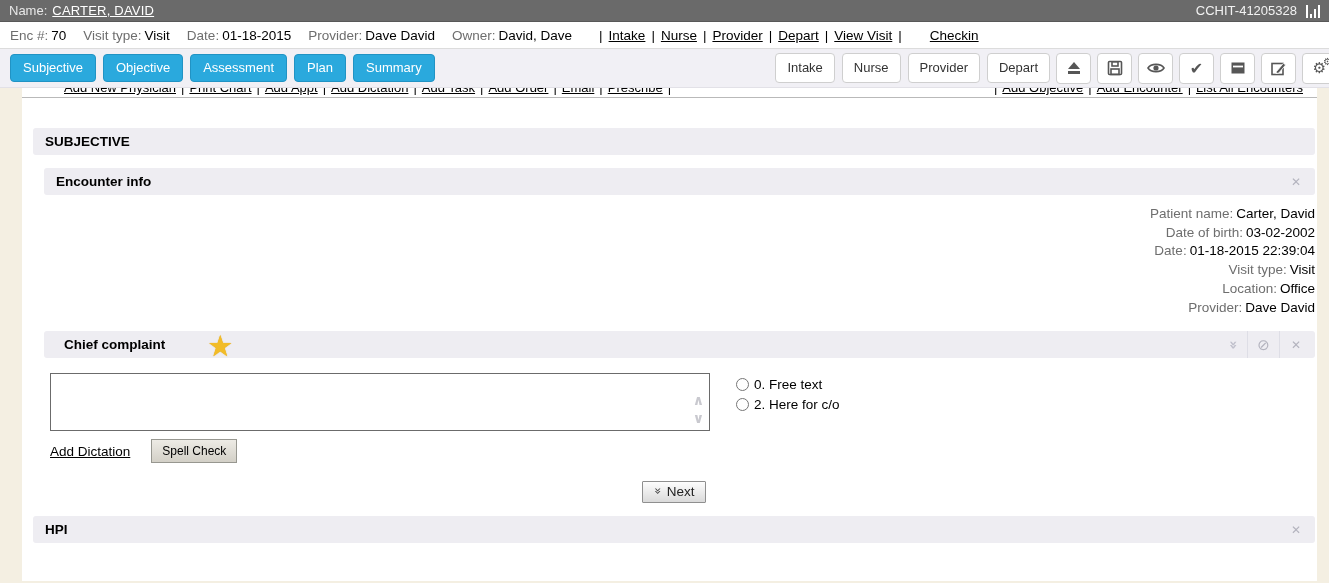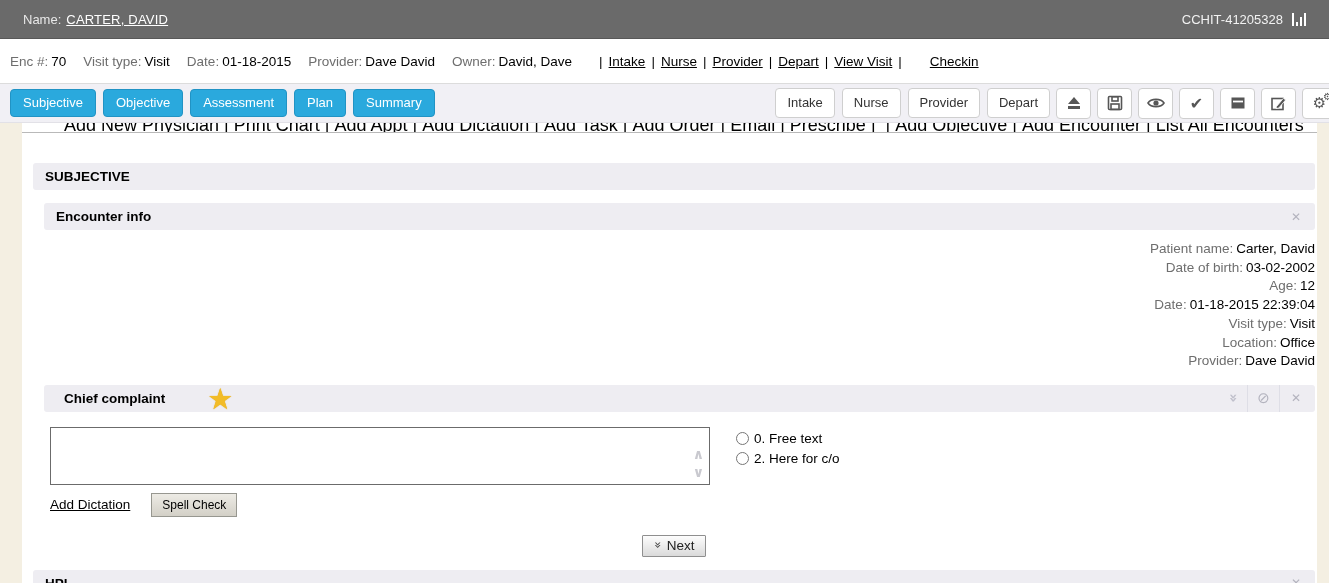--- a/index.html
+++ b/index.html
@@ -8,36 +8,36 @@
     font-family:"Liberation Sans", sans-serif;
     background:#f4efe2;
     position:relative;
     font-size:13.5px;
     color:#000;
   }
   a, .link { text-decoration:underline; cursor:pointer; color:#000; }
 
   
   .topbar {
-    height:39px; background:#6a6a6a; color:#e8e8e8;
-    display:flex; align-items:center; padding:0 23px;
+    height:22px; background:#6a6a6a; color:#e8e8e8;
+    display:flex; align-items:center; padding:0 9px;
     font-size:13px; border-bottom:1px solid #585858;
   }
   .topbar .pname { color:#ffffff; text-decoration:underline; margin-left:5px; letter-spacing:.2px; }
   .topbar .right { margin-left:auto; display:flex; align-items:center; gap:9px; color:#f2f2f2; }
   .chart-icon { display:flex; align-items:flex-end; gap:2px; height:14px; cursor:pointer; }
   .chart-icon i { display:block; width:2px; background:#fff; }
   .chart-icon i:nth-child(1){height:13px;}
   .chart-icon i:nth-child(2){height:4px;}
   .chart-icon i:nth-child(3){height:9px;}
   .chart-icon i:nth-child(4){height:13px;}
 
   
   .encrow {
-    height:45px; background:#fff; display:flex; align-items:center;
+    height:27px; background:#fff; display:flex; align-items:center;
     padding:0 10px; border-bottom:1px solid #dcdcdc; font-size:13.5px;
     white-space:nowrap;
   }
   .encrow .fld { margin-right:17px; }
   .encrow .lbl { color:#6e6e6e; }
   .encrow .val { color:#000; margin-left:3px; }
   .encrow .sep { margin:0 6px; color:#000; }
   .encrow .links { display:flex; align-items:center; margin-left:4px; }
   .encrow .checkin { margin-left:22px; }
 
@@ -66,21 +66,21 @@
   .glyph { font-family:"DejaVu Sans", sans-serif; }
   .gearwrap { font-size:15px; line-height:1; color:#565656; position:relative; }
   .gearwrap .g2 { font-size:10px; position:absolute; right:-6px; top:-4px; }
 
   
   .content { height:493px; padding:0 12px 0 22px; background:#f4efe2; }
   .panel { background:#fff; height:100%; position:relative; }
   .quicklinks { height:10px; overflow:hidden; border-bottom:1px solid #b9b9b9; }
   .quicklinks .inner {
     margin-top:-8px; display:flex; justify-content:space-between;
-    padding:0 14px 0 42px; font-size:18px; white-space:nowrap;
+    padding:0 14px 0 42px; font-size:13px; white-space:nowrap;
   }
   .quicklinks .sep { margin:0 5px; text-decoration:none; }
 
   .panel-body { padding:30px 2px 0 11px; }
 
   
   .secbar {
     height:27px; background:#eeedf2; border-radius:3px;
     display:flex; align-items:center; padding:0 12px;
     font-weight:bold; font-size:13.5px; color:#000;
@@ -262,21 +262,20 @@
       <div class="secbar indent" style="margin-top:13px;">
         <span>Encounter info</span>
         <span class="baricons">
           <span class="xicon glyph">✕</span>
         </span>
       </div>
 
       <div class="fields indent">
         <div><span class="lbl">Patient name:</span><span class="val">Carter, David</span></div>
         <div><span class="lbl">Date of birth:</span><span class="val">03-02-2002</span></div>
-        <div><span class="lbl">Age:</span><span class="val">12</span></div>
         <div><span class="lbl">Date:</span><span class="val">01-18-2015 22:39:04</span></div>
         <div><span class="lbl">Visit type:</span><span class="val">Visit</span></div>
         <div><span class="lbl">Location:</span><span class="val">Office</span></div>
         <div><span class="lbl">Provider:</span><span class="val">Dave David</span></div>
       </div>
 
       <div class="secbar indent" style="margin-top:6px;padding-left:20px;">
         <span>Chief complaint</span>
         <span class="star glyph">★</span>
         <span class="baricons">

